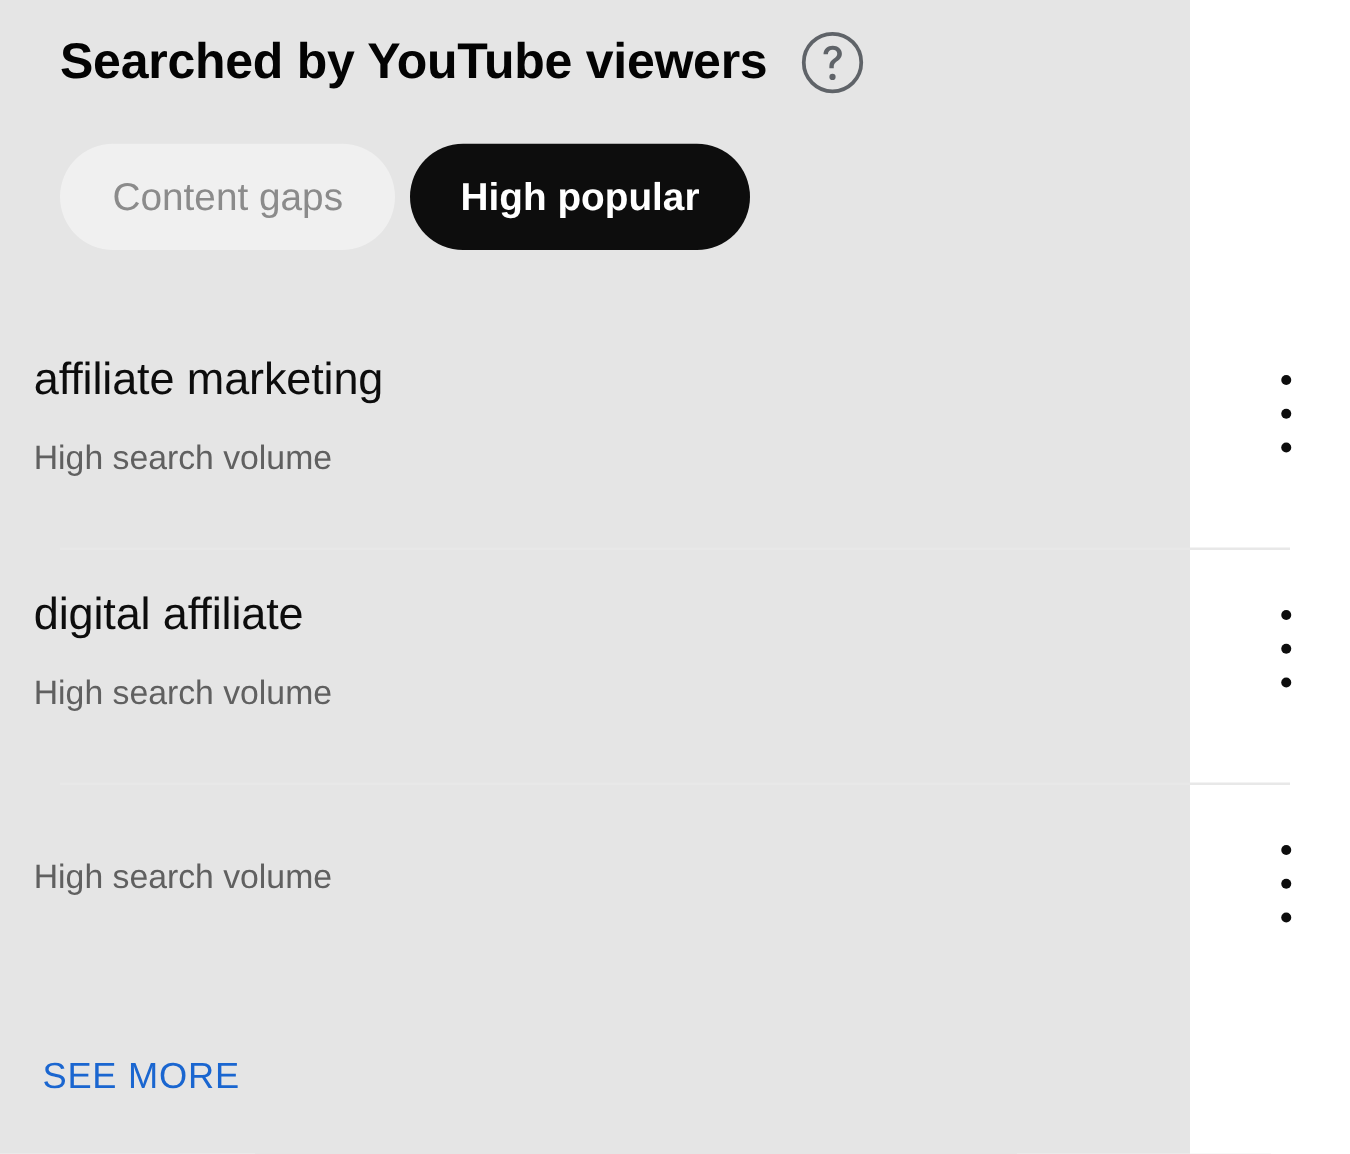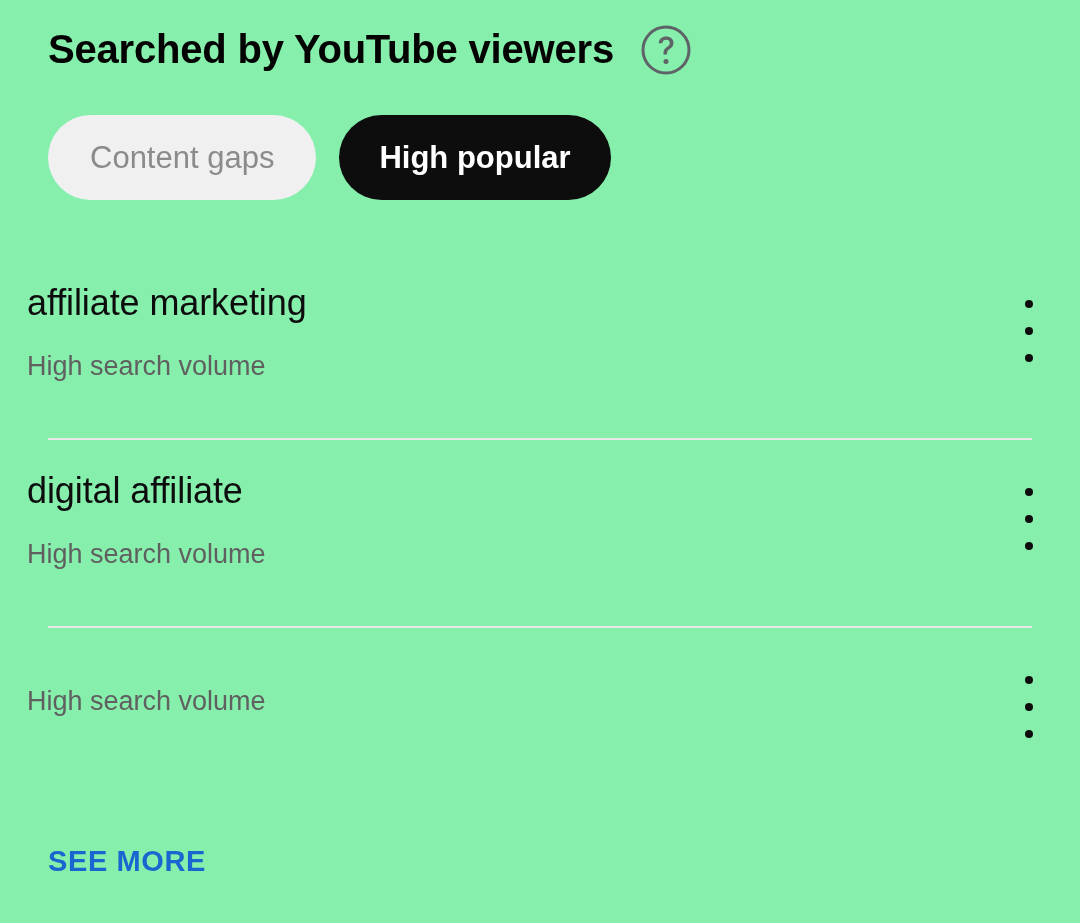--- a/index.html
+++ b/index.html
@@ -10,24 +10,24 @@
     width: 1080px;
     height: 923px;
     background: #ffffff;
     font-family: "Liberation Sans", sans-serif;
     -webkit-font-smoothing: antialiased;
     overflow: hidden;
   }
 
   .panel {
     position: relative;
-    width: 1080px;
+    width: 952px;
     height: 923px;
     box-sizing: border-box;
-    background: #86efac;
+    background: #e5e5e5;
   }
 
   
   .panel-header {
     position: absolute;
     left: 48px;
     top: 22px;
     display: flex;
     align-items: center;
     gap: 26px;
@@ -49,21 +49,21 @@
     cursor: pointer;
   }
 
   
   .chip-row {
     position: absolute;
     left: 48px;
     top: 115px;
     display: flex;
     align-items: center;
-    gap: 23px;
+    gap: 12px;
   }
   .chip {
     height: 85px;
     box-sizing: border-box;
     border-radius: 44px;
     display: flex;
     align-items: center;
     justify-content: center;
     font-size: 31px;
     cursor: pointer;
@@ -146,24 +146,24 @@
     display: block;
     width: 8px;
     height: 8px;
     border-radius: 50%;
     background: #0d0d0d;
   }
 
   
   .see-more {
     position: absolute;
-    left: 48px;
+    left: 34px;
     top: 845px;
     font-size: 29px;
-    font-weight: bold;
+    font-weight: normal;
     letter-spacing: 0.6px;
     color: #1A66D0;
     text-decoration: none;
     cursor: pointer;
     user-select: none;
   }
 </style>
 </head>
 <body>
 

